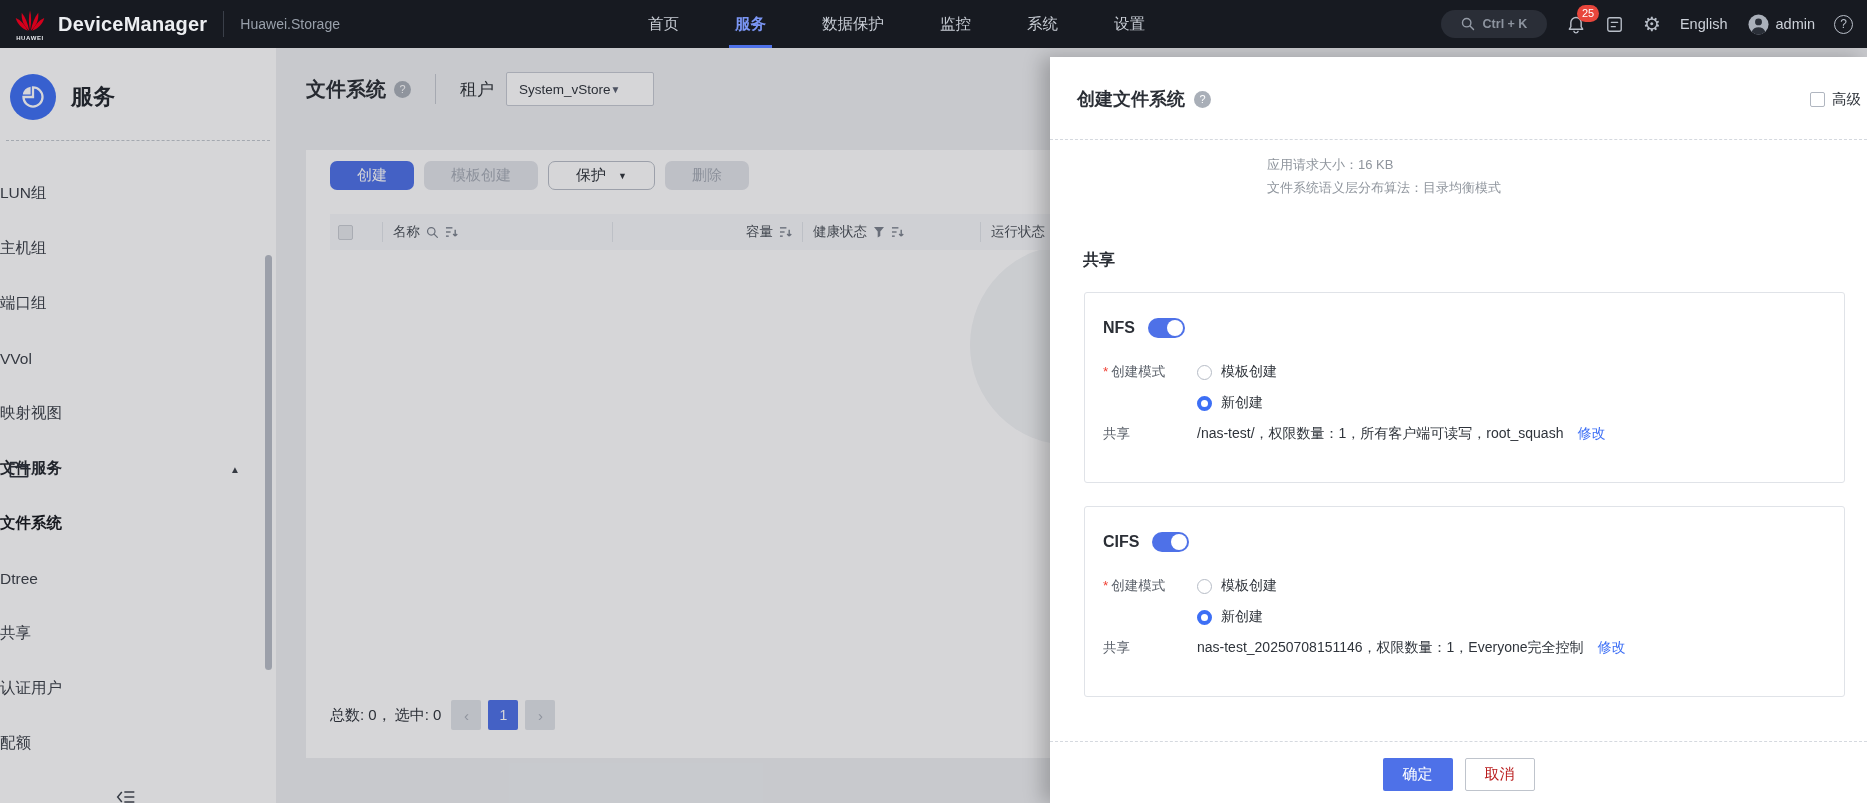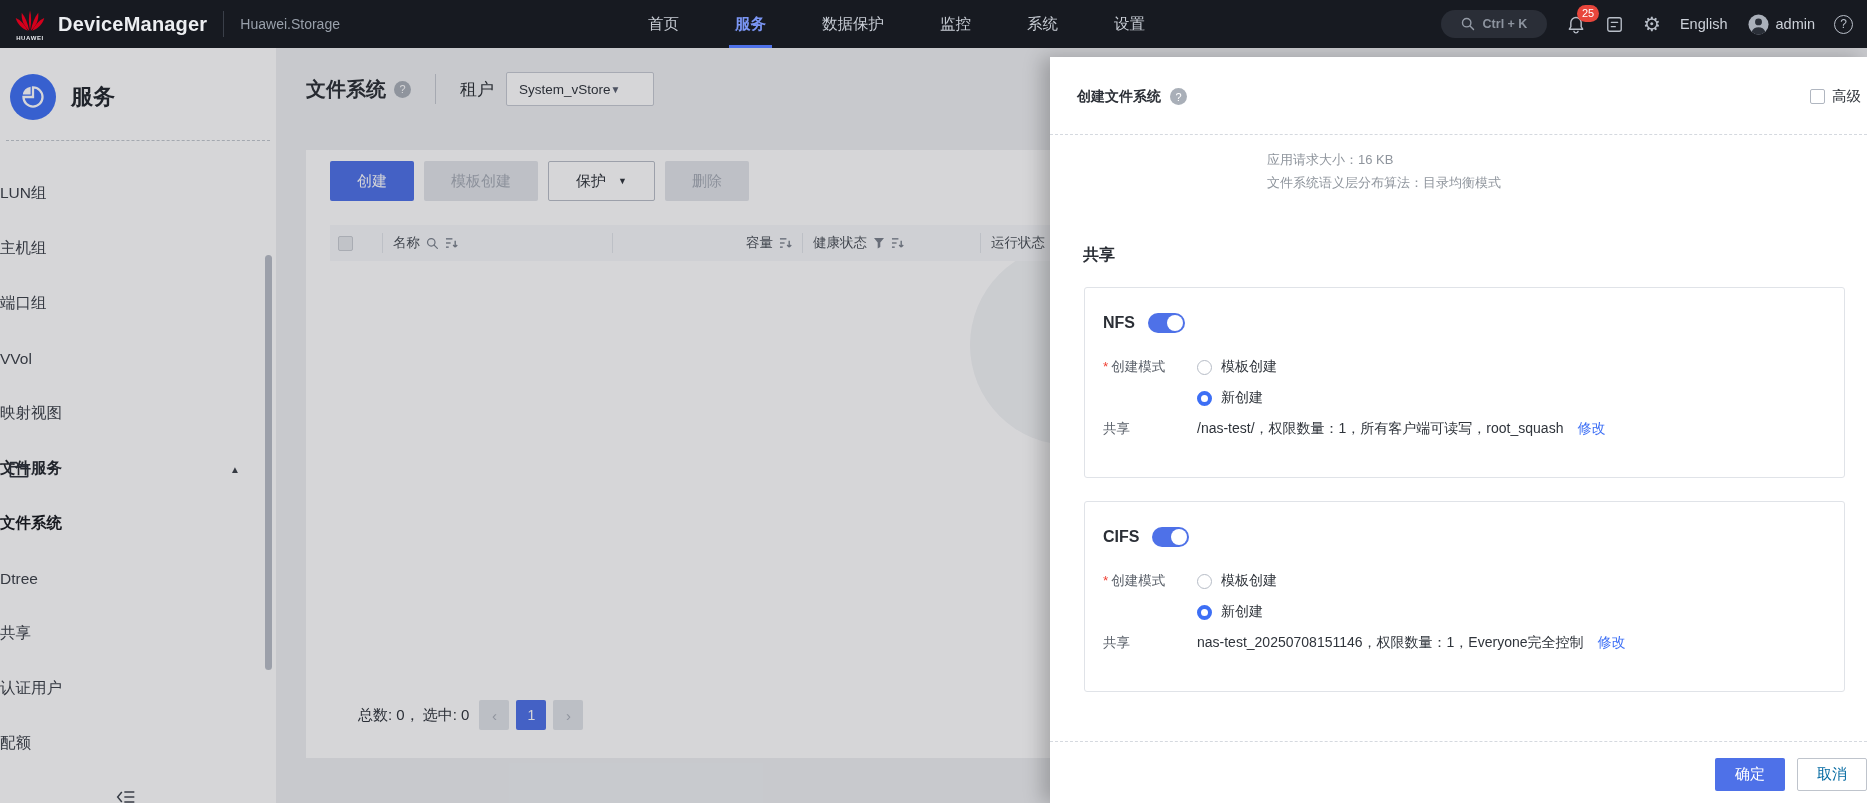--- a/index.html
+++ b/index.html
@@ -49,50 +49,50 @@
   .q-badge { width:17px; height:17px; border-radius:50%; background:#a9afb8; color:#fff; font-size:11px; display:flex; align-items:center; justify-content:center; margin-left:8px; cursor:pointer; }
   .title-divider { width:1px; height:30px; background:#c5c9d0; margin:0 24px; }
   .tenant-label { font-size:17px; color:#2a2e34; }
   .tenant-select { margin-left:12px; width:148px; height:34px; background:#fff; border:1px solid #c6cad2; border-radius:2px; display:flex; align-items:center; padding:0 10px 0 12px; cursor:pointer; }
   .tenant-select span { font-size:13.5px; color:#2f343b; flex:1; }
   .tenant-select .caret { font-size:10px; color:#596070; }
 
   .content-card { position:absolute; left:30px; top:102px; right:30px; bottom:45px; background:#ffffff; padding:11px 24px 0 24px; overflow:hidden; }
   .empty-circle { position:absolute; left:664px; top:95px; width:200px; height:200px; border-radius:50%; background:#f2f4f6; }
   .toolbar { display:flex; gap:10px; position:relative; }
-  .btn { height:40px; font-size:15px; border-radius:2px; display:flex; align-items:center; justify-content:center; padding:0 27px; cursor:pointer; white-space:nowrap; }
+  .btn { height:29px; font-size:15px; border-radius:7px; display:flex; align-items:center; justify-content:center; padding:0 27px; cursor:pointer; white-space:nowrap; }
   .btn.primary { background:#4e71e8; color:#fff; }
   .btn.disabled { background:#e2e4e9; color:#a6acb6; cursor:default; }
   .btn.outline { background:#fff; border:1px solid #b9bec7; color:#2f343b; gap:12px; }
   .btn.outline .caret { font-size:9px; color:#2f343b; }
 
   .thead { margin-top:24px; height:36px; background:#f7f8fa; display:flex; align-items:center; font-size:13.5px; color:#4a5058; position:relative; }
   .th { display:flex; align-items:center; gap:6px; padding:0 10px; height:20px; cursor:pointer; }
   .th + .th { border-left:1px solid #e1e4e9; }
   .th-check { width:52px; justify-content:flex-start; padding-left:8px; }
   .th-name { width:230px; }
   .th-cap { width:190px; justify-content:flex-end; }
   .th-health { width:178px; }
   .th-run { width:192px; }
   .th-time { flex:1; }
   .check-sq { width:15px; height:15px; border-radius:2px; background:#e6e8ec; border:1px solid #c8ccd2; cursor:pointer; }
 
-  .pagination { position:absolute; left:52px; bottom:28px; display:flex; align-items:center; font-size:15px; color:#2f343b; }
+  .pagination { position:absolute; left:24px; bottom:28px; display:flex; align-items:center; font-size:15px; color:#2f343b; }
   .pg-btn { width:30px; height:30px; border-radius:2px; display:flex; align-items:center; justify-content:center; font-size:15px; margin-left:7px; cursor:pointer; }
   .pg-prev,.pg-next { background:#e0e3e8; color:#a9afb9; }
   .pg-page { background:#4e71e8; color:#fff; font-size:14px; }
   .pg-label { margin-right:3px; }
 
   
   .overlay { position:absolute; left:0; top:48px; right:0; bottom:0; background:rgba(25,30,40,0.18); z-index:50; }
 
   
   .drawer { position:absolute; left:1050px; top:57px; right:0; bottom:0; background:#fff; z-index:100; box-shadow:-8px 0 18px rgba(0,0,0,0.22); }
   .drawer-header { display:flex; align-items:center; padding:30px 6px 0 27px; }
-  .drawer-title { font-size:14px; font-weight:700; color:#2b2f36; }
+  .drawer-title { font-size:18px; font-weight:700; color:#2b2f36; }
   .drawer-header .q-badge { margin-left:9px; }
   .adv-wrap { margin-left:auto; display:flex; align-items:center; gap:7px; cursor:pointer; }
   .adv-box { width:15px; height:15px; border:1px solid #b0b6c0; border-radius:2px; background:#fff; }
   .adv-label { font-size:14.5px; color:#2f343b; }
   .drawer-dash { border-top:1px dashed #d5d9df; margin-top:28px; }
   .info-block { margin:13px 0 0 217px; }
   .info-line { font-size:13px; color:#8f959d; line-height:23px; }
   .section-title { margin:51px 0 0 33px; font-size:16px; font-weight:700; color:#2b2f36; }
   .cards { margin:21px 22px 0 34px; }
   .proto-card { border:1px solid #e0e3e8; border-radius:3px; padding:25px 0 26px 18px; margin-bottom:23px; background:#fff; }
@@ -103,24 +103,24 @@
   .form-rows { margin-top:25px; }
   .form-row { display:flex; align-items:center; margin-bottom:13px; font-size:13.5px; }
   .flabel { width:94px; color:#5c626b; flex:none; }
   .flabel .star { color:#f04134; margin-right:3px; }
   .radio { width:15px; height:15px; border-radius:50%; flex:none; margin-right:9px; cursor:pointer; }
   .radio.off { border:1.5px solid #b6bcc6; background:#fff; }
   .radio.on { border:4.5px solid #3d6ff5; background:#fff; }
   .opt-label { font-size:14px; color:#2f343b; cursor:pointer; }
   .share-value { font-size:14px; color:#2f343b; }
   .link { font-size:14px; color:#3d6ff5; margin-left:14px; cursor:pointer; }
-  .drawer-footer { position:absolute; left:0; right:0; bottom:0; border-top:1px dashed #d5d9df; padding:16px 0 12px; display:flex; justify-content:flex-end; gap:12px; background:#fff; }
+  .drawer-footer { position:absolute; left:0; right:0; bottom:0; border-top:1px dashed #d5d9df; padding:16px 0 12px; display:flex; justify-content:center; gap:12px; background:#fff; }
   .fbtn { width:70px; height:33px; font-size:15px; border-radius:2px; display:flex; align-items:center; justify-content:center; cursor:pointer; }
   .fbtn.ok { background:#4e71e8; color:#fff; }
-  .fbtn.cancel { background:#fff; border:1px solid #bfc4cc; color:#0369a1; }
+  .fbtn.cancel { background:#fff; border:1px solid #bfc4cc; color:#b91c1c; }
 
   svg { display:block; }
 </style>
 </head>
 <body>
 
 <div class="navbar">
   <div class="brand-area">
     <div class="hw-logo">
       <svg width="30" height="26" viewBox="0 0 40 30">

